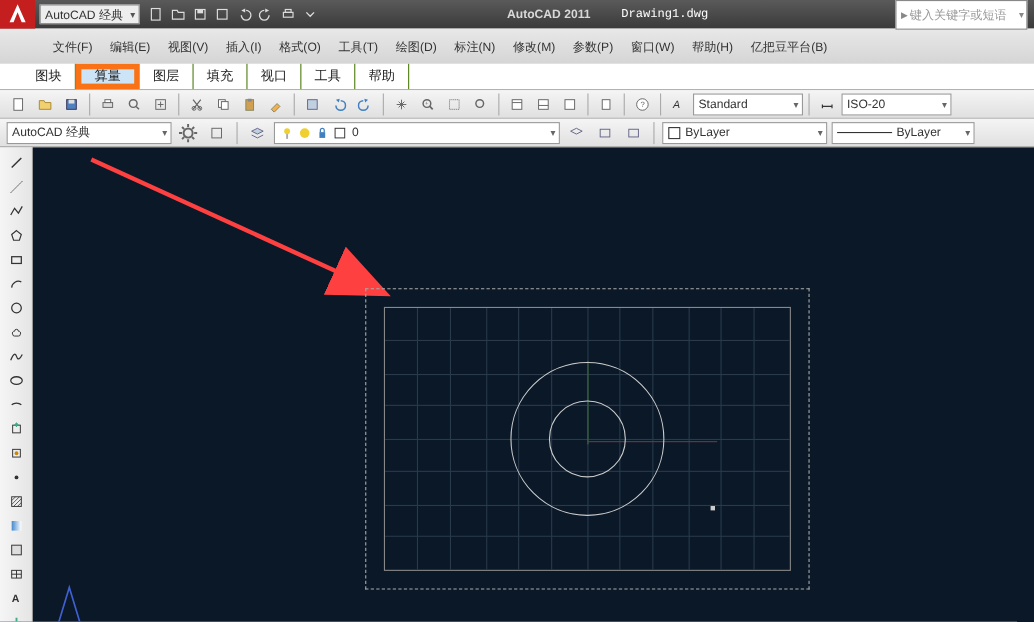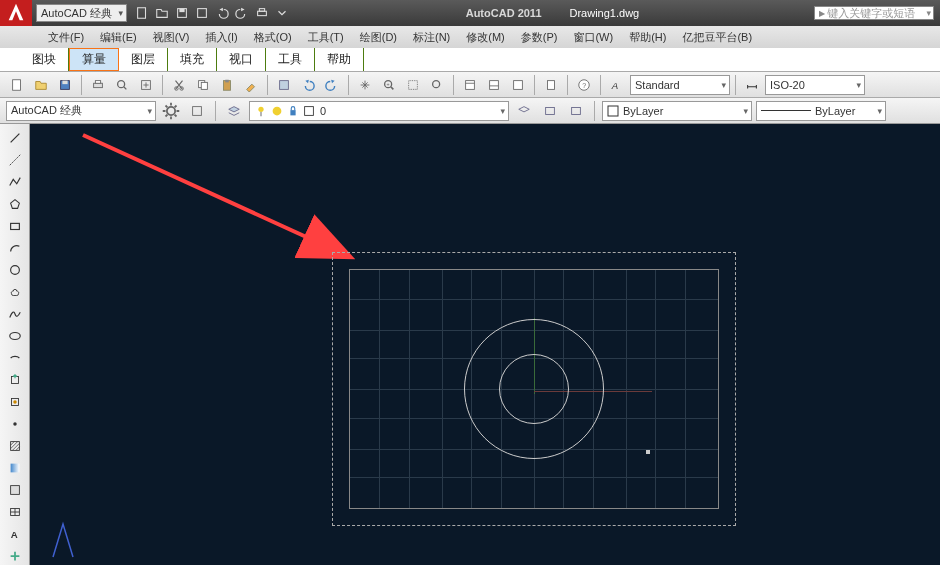--- a/index.html
+++ b/index.html
@@ -9,34 +9,34 @@
 .titlebar { height: 26px; background: linear-gradient(#5a5a5a, #3a3a3a); display: flex; align-items: center; color: #fff; font-size: 11px; }
 .app-logo { width: 32px; height: 26px; background: #c41e1e; display: flex; align-items: center; justify-content: center; position: relative; }
 .app-logo svg { width: 22px; height: 22px; }
 .ws-select { margin-left: 4px; background: #eee; color: #333; border: 1px solid #888; height: 18px; padding: 0 14px 0 4px; font-size: 11px; display: flex; align-items: center; position: relative; }
 .ws-select::after { content: "▾"; position: absolute; right: 3px; font-size: 9px; color: #555; }
 .qat { display: flex; gap: 2px; margin-left: 6px; align-items: center; }
 .qat-btn { width: 18px; height: 18px; display: flex; align-items: center; justify-content: center; cursor: pointer; }
 .qat-btn svg { width: 14px; height: 14px; }
 .title-center { flex: 1; text-align: center; display: flex; justify-content: center; gap: 28px; }
 .title-app { color: #d8d8d8; font-weight: bold; }
-.title-doc { color: #fff; }
-.search-box { width: 120px; height: 14px; background: #fff; border: 1px solid #888; margin-right: 6px; color: #999; font-size: 11px; padding: 0 4px; display: flex; align-items: center; position: relative; }
+.title-doc { color: #fff; font-family: Liberation Mono, monospace; }
+.search-box { width: 120px; height: 27px; background: #fff; border: 1px solid #888; margin-right: 6px; color: #999; font-size: 11px; padding: 0 4px; display: flex; align-items: center; position: relative; }
 .search-box::before { content: "▶"; font-size: 8px; color: #888; margin-right: 2px; }
 .search-box .search-arrow { position: absolute; right: 2px; font-size: 9px; color: #888; }
 
 
-.menubar { height: 22px; background: linear-gradient(#e8e8e8, #d5d5d5); display: flex; padding-left: 40px; font-size: 11px; }
+.menubar { height: 32px; background: linear-gradient(#e8e8e8, #d5d5d5); display: flex; padding-left: 40px; font-size: 11px; }
 .menubar-item { padding: 0 8px; display: flex; align-items: center; color: #333; cursor: pointer; }
 .menubar-item:first-child { }
 
 
 .tabbar { height: 24px; background: #fff; border-bottom: 1px solid #aaa; display: flex; padding-left: 20px; font-size: 12px; }
 .tab { padding: 0 12px; display: flex; align-items: center; border-right: 1px solid #4d7c0f; cursor: pointer; color: #222; }
-.tab.active { background: #cde4f7; border: 1px solid #f97316; }
+.tab.active { background: #cde4f7; border: 5px solid #f97316; }
 
 
 .toolbar { height: 26px; background: linear-gradient(#f5f5f5, #e0e0e0); border-bottom: 1px solid #aaa; display: flex; align-items: center; padding: 0 6px; gap: 2px; }
 .tb-btn { width: 22px; height: 22px; border: 1px solid transparent; border-radius: 2px; display: flex; align-items: center; justify-content: center; cursor: pointer; }
 .tb-btn svg { width: 14px; height: 14px; }
 .tb-sep { width: 1px; height: 20px; background: #aaa; margin: 0 3px; }
 .tb-drop { height: 20px; border: 1px solid #999; background: #fff; display: flex; align-items: center; padding: 0 14px 0 4px; font-size: 11px; position: relative; color: #333; }
 .tb-drop::after { content: "▾"; position: absolute; right: 3px; font-size: 9px; color: #666; }
 .tb-drop.wide { min-width: 150px; }
 .tb-drop.med { min-width: 100px; }

